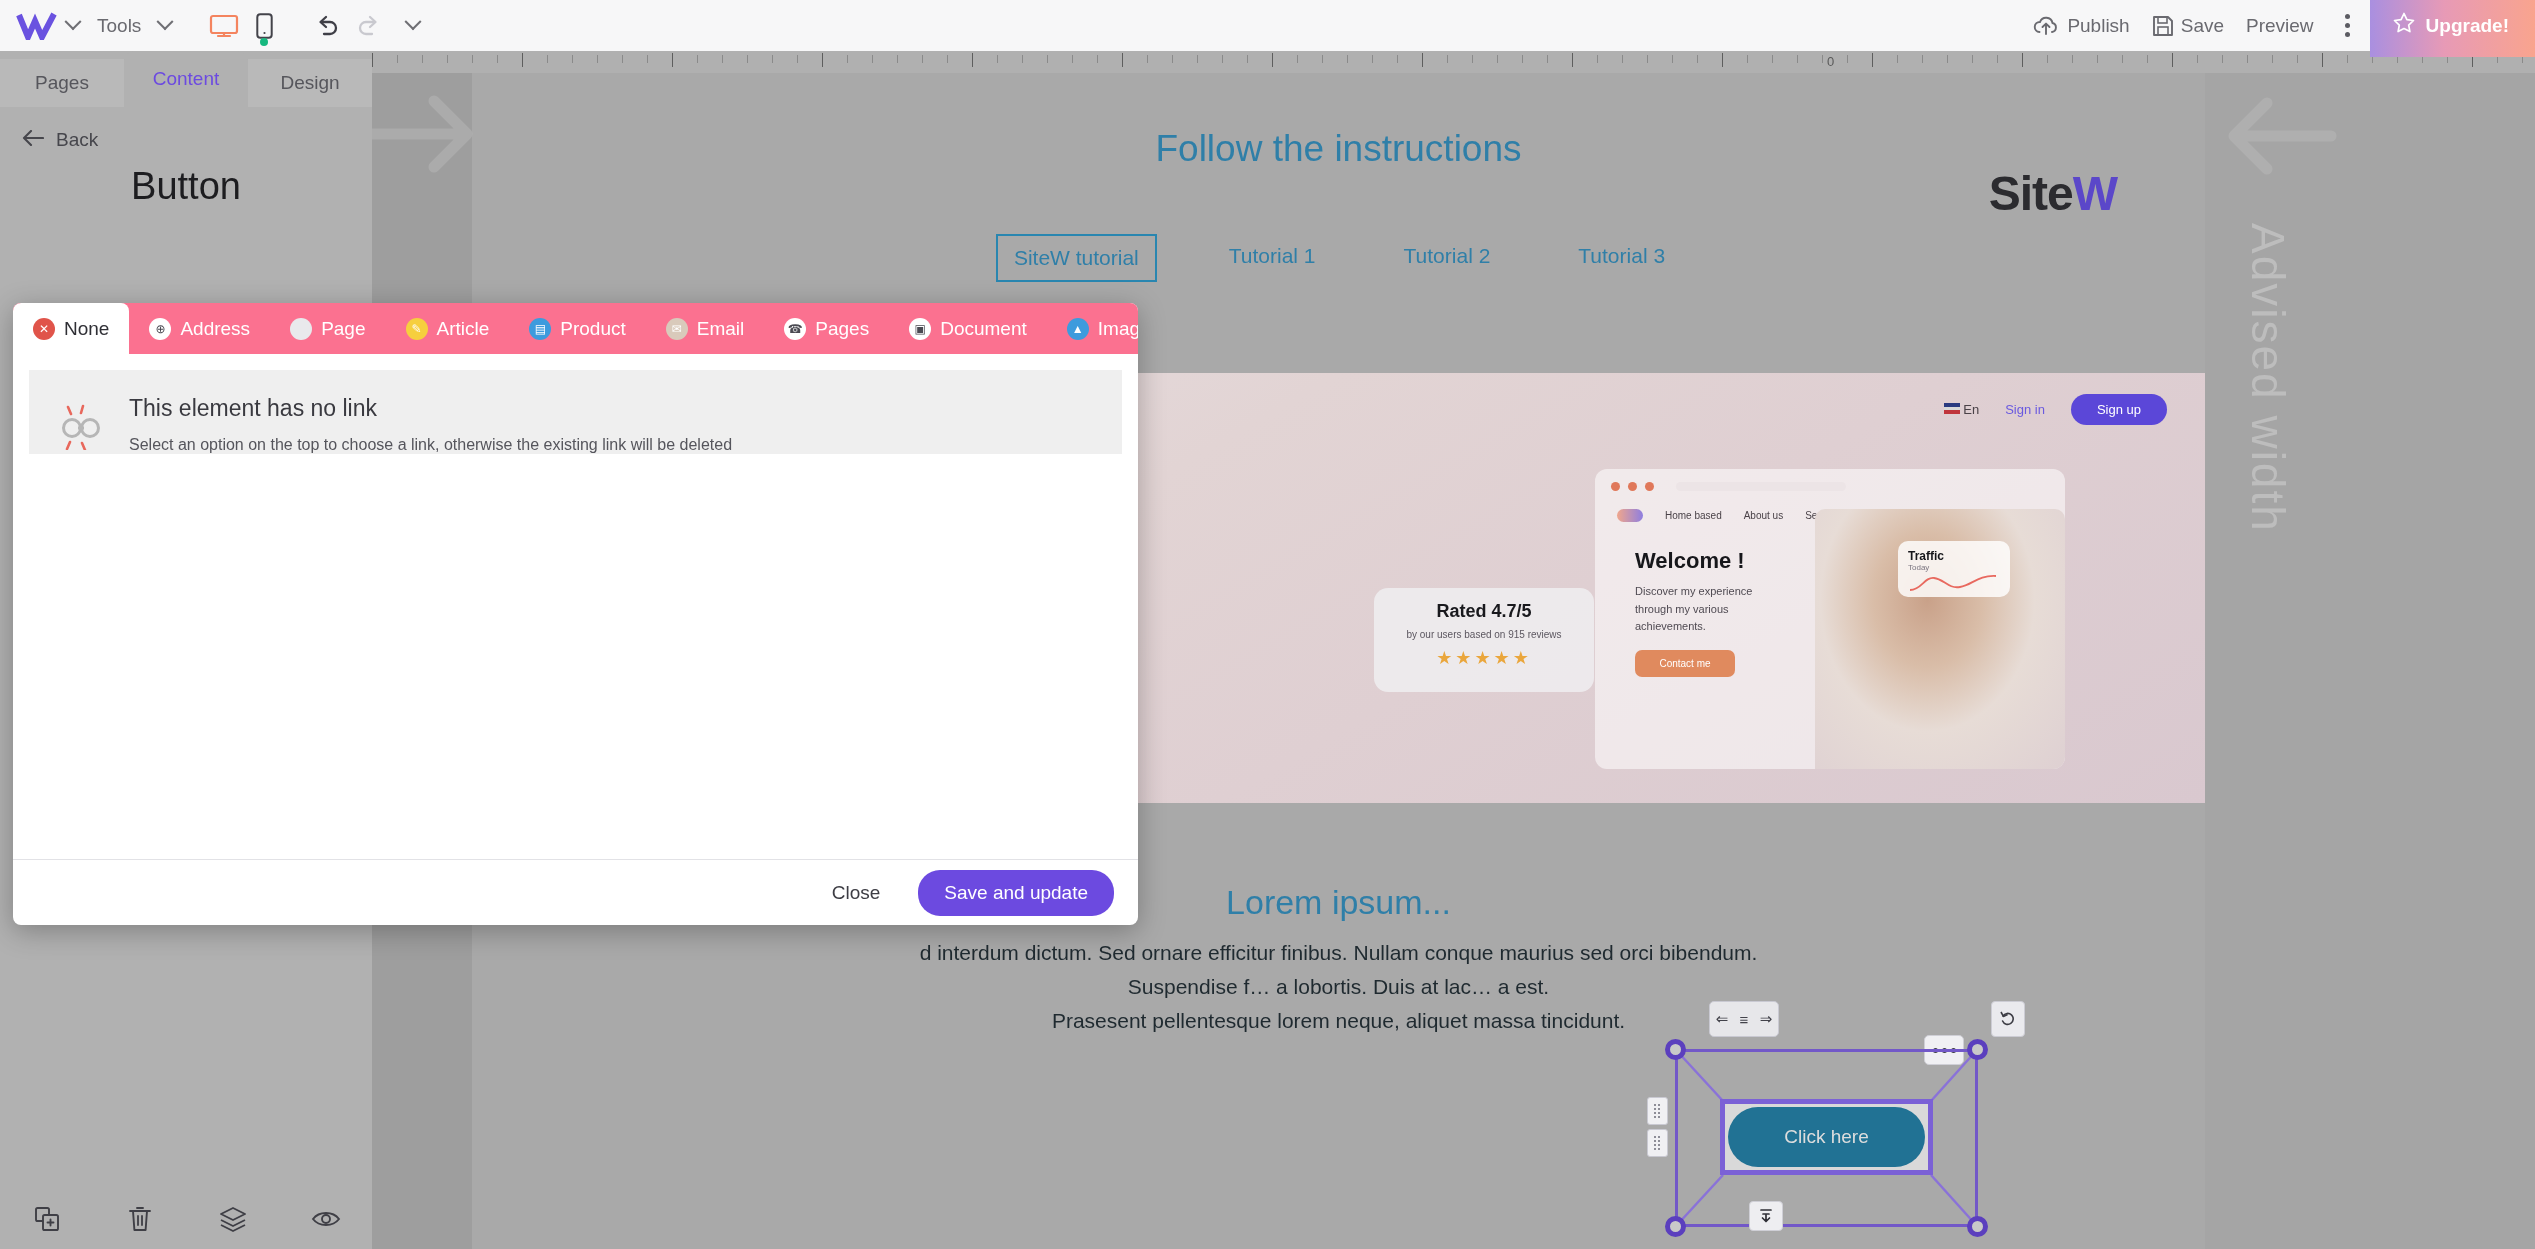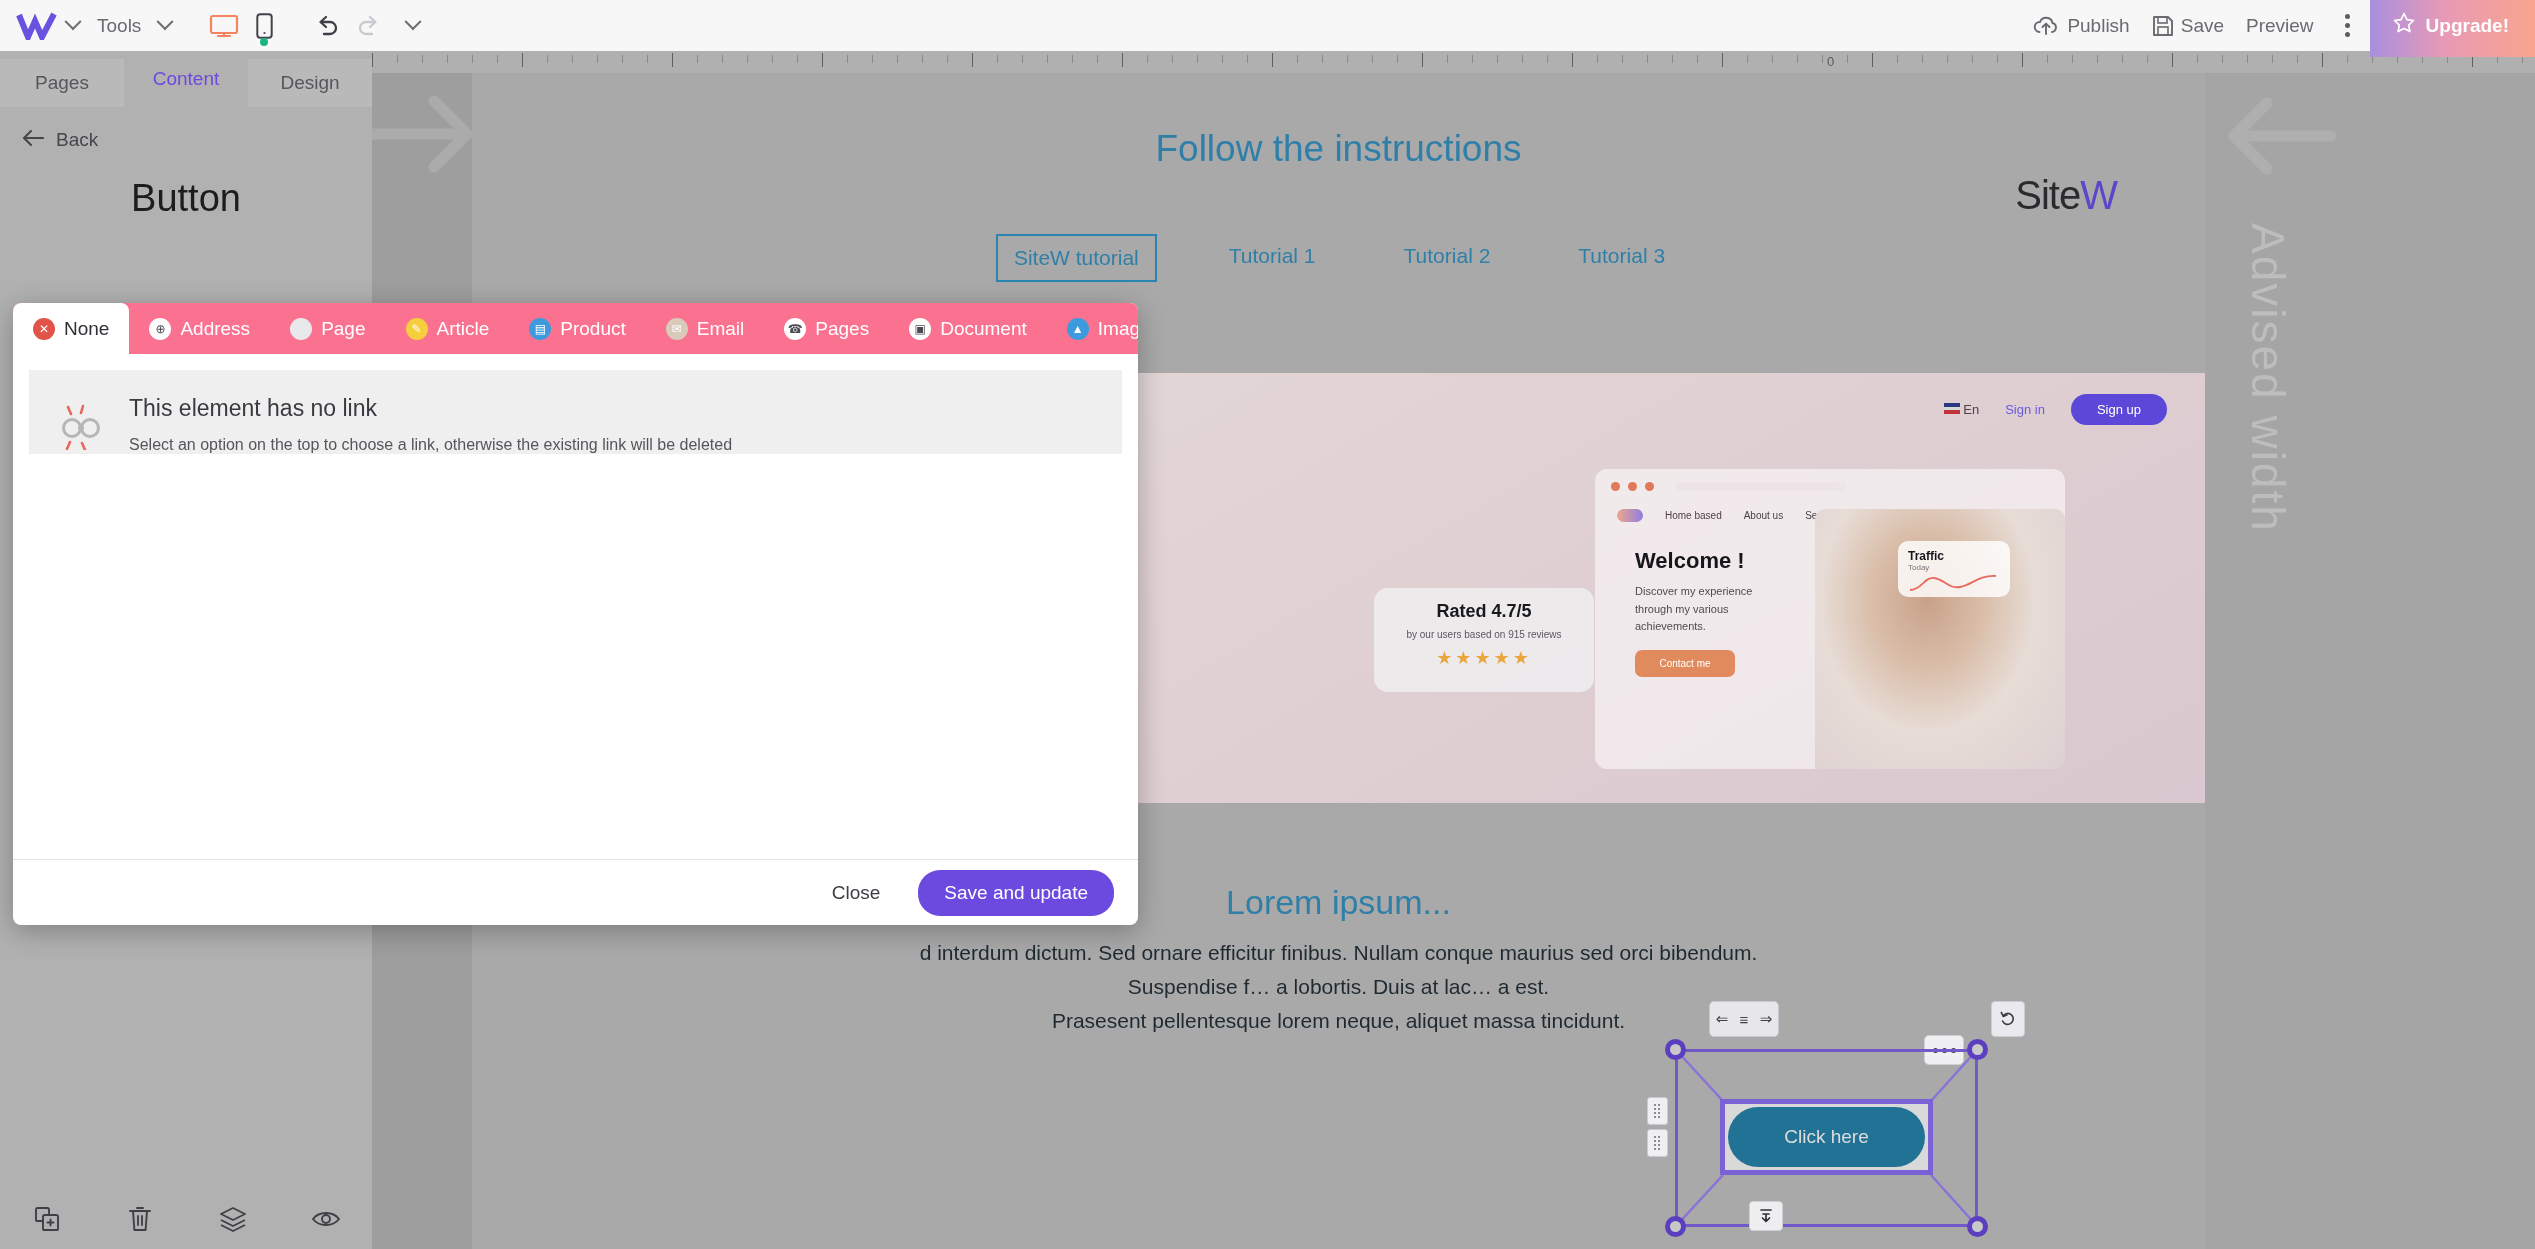--- a/index.html
+++ b/index.html
@@ -52,21 +52,21 @@
   .lp-tab {
     flex: 1; text-align:center; font-size: 19px; color: #56565c;
     height: 48px; line-height: 48px; cursor:pointer; background: #b9b9b9;
   }
   .lp-tab.active { background: #b1b1b1; color: #6c4ae0; border-radius: 10px 10px 0 0; height: 56px; line-height: 56px;}
   .lp-back {
     display:flex; align-items:center; gap: 12px; padding: 22px 0 0 22px;
     font-size: 19px; color: #46464c; cursor:pointer;
   }
   .lp-title {
-    text-align:center; font-size: 38px; color:#1d1d20; margin-top: 26px; font-weight: 400;
+    text-align:center; font-size: 38px; color:#1d1d20; margin-top: 14px; font-weight: 400;
   }
   .lp-bottom {
     position:absolute; bottom: 0; left: 0; width: 372px; height: 60px;
     display:flex; align-items:center;
   }
   .lp-bicon { width: 93px; display:flex; align-items:center; justify-content:center; cursor:pointer; }
 
   
   .canvas-area { position:absolute; top:51px; left:372px; width:2163px; height:1198px; background:#a9a9a9; overflow:hidden; }
   .ruler { position:absolute; top:0; left:0; width:2163px; height:22px; background:#b0b0b0; }
@@ -78,21 +78,21 @@
   .gutter-left { position:absolute; top:0; left:0; width:100px; height:1176px; background:#9e9e9e; }
   .gutter-right { position:absolute; top:0; right:0; width:330px; height:1176px; background:#a5a5a5; }
   .arrow-ghost { position:absolute; opacity:.45; }
   .advised-text {
     position:absolute; font-size: 46px; color:#bdbdbd; letter-spacing:2px;
     writing-mode: vertical-rl; white-space:nowrap;
   }
 
   .page-content { position:absolute; top:0; left:100px; width:1733px; height:1176px; }
   .pc-heading { text-align:center; font-size: 37px; color:#2f7fa8; margin-top: 55px; }
-  .sitew-logo { position:absolute; right: 88px; top: 100px; font-size: 40px; font-weight: 400; color: #2b2b2f; letter-spacing:-1px;}
+  .sitew-logo { position:absolute; right: 88px; top: 93px; font-size: 48px; font-weight: 700; color: #2b2b2f; letter-spacing:-1px;}
   .sitew-logo span { color:#5b47c9; }
   .pc-tabs { display:flex; justify-content:center; gap: 56px; margin-top: 64px; }
   .pc-tab { font-size: 21px; color:#2f7fa8; padding: 10px 16px; cursor:pointer; }
   .pc-tab.active { border: 2px solid #2986b0; }
 
   .mockup {
     position:absolute; top: 300px; left: 0; width: 1733px; height: 430px;
     background: linear-gradient(150deg,#e7dfe2 0%, #e2d4d4 35%, #dfcfd2 60%, #d9c8cf 100%);
     overflow:hidden;
   }

